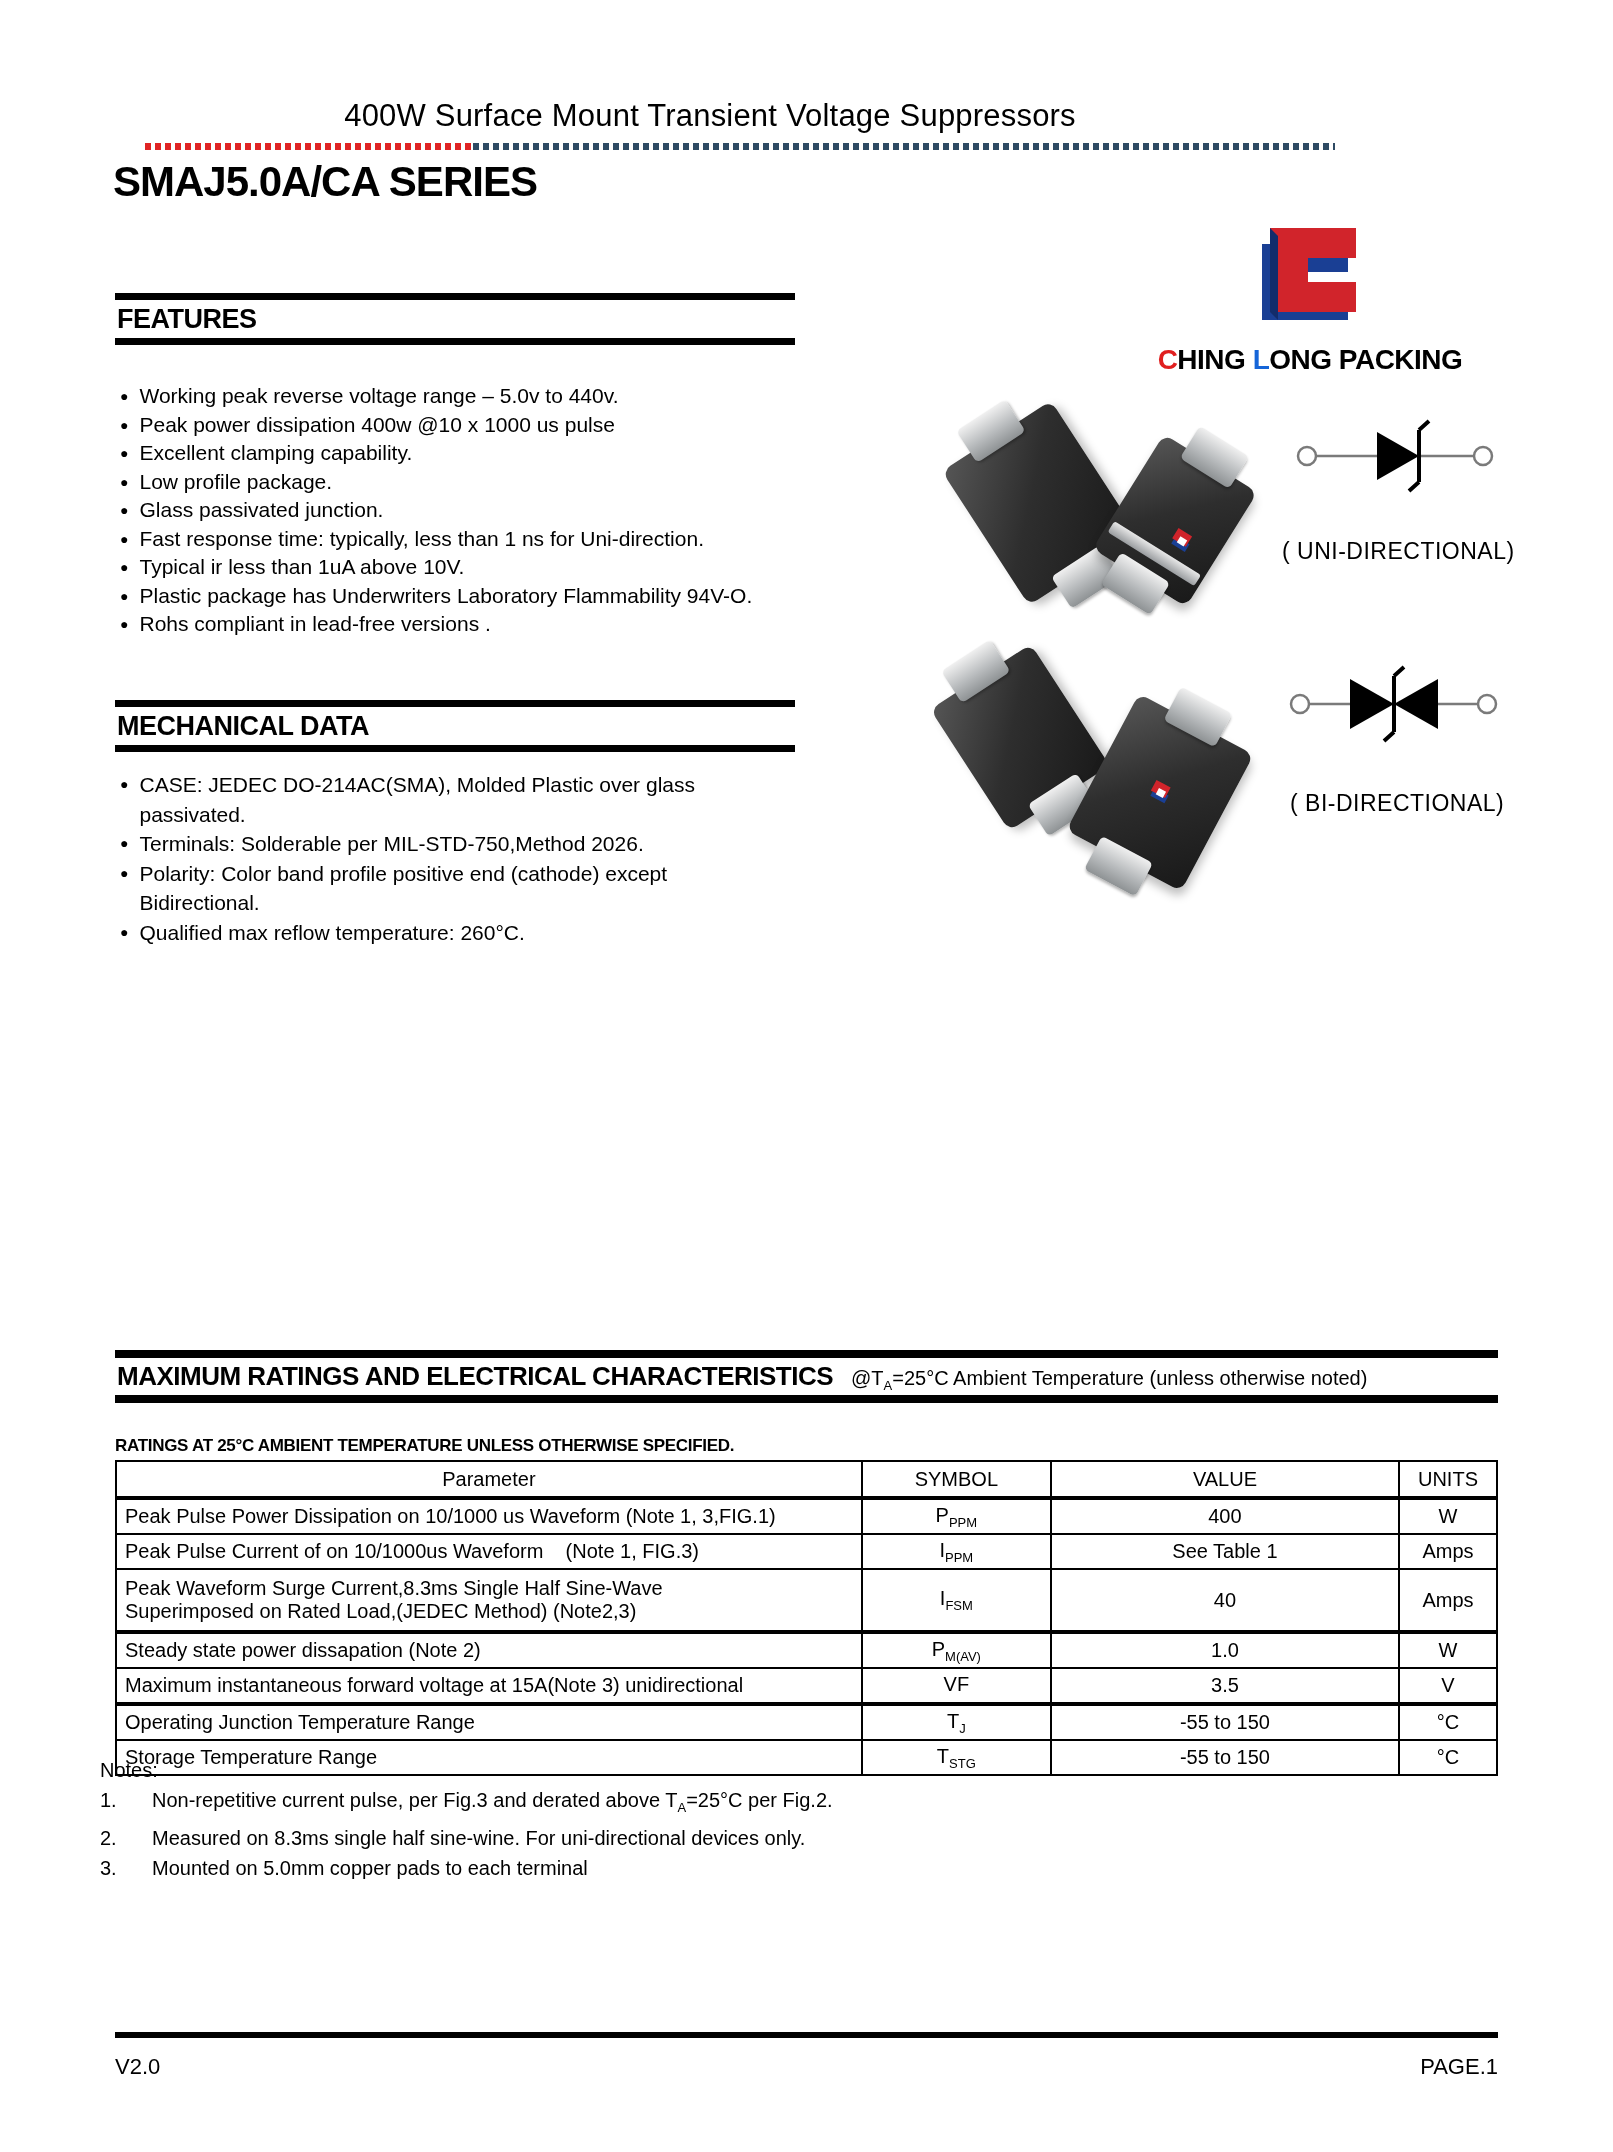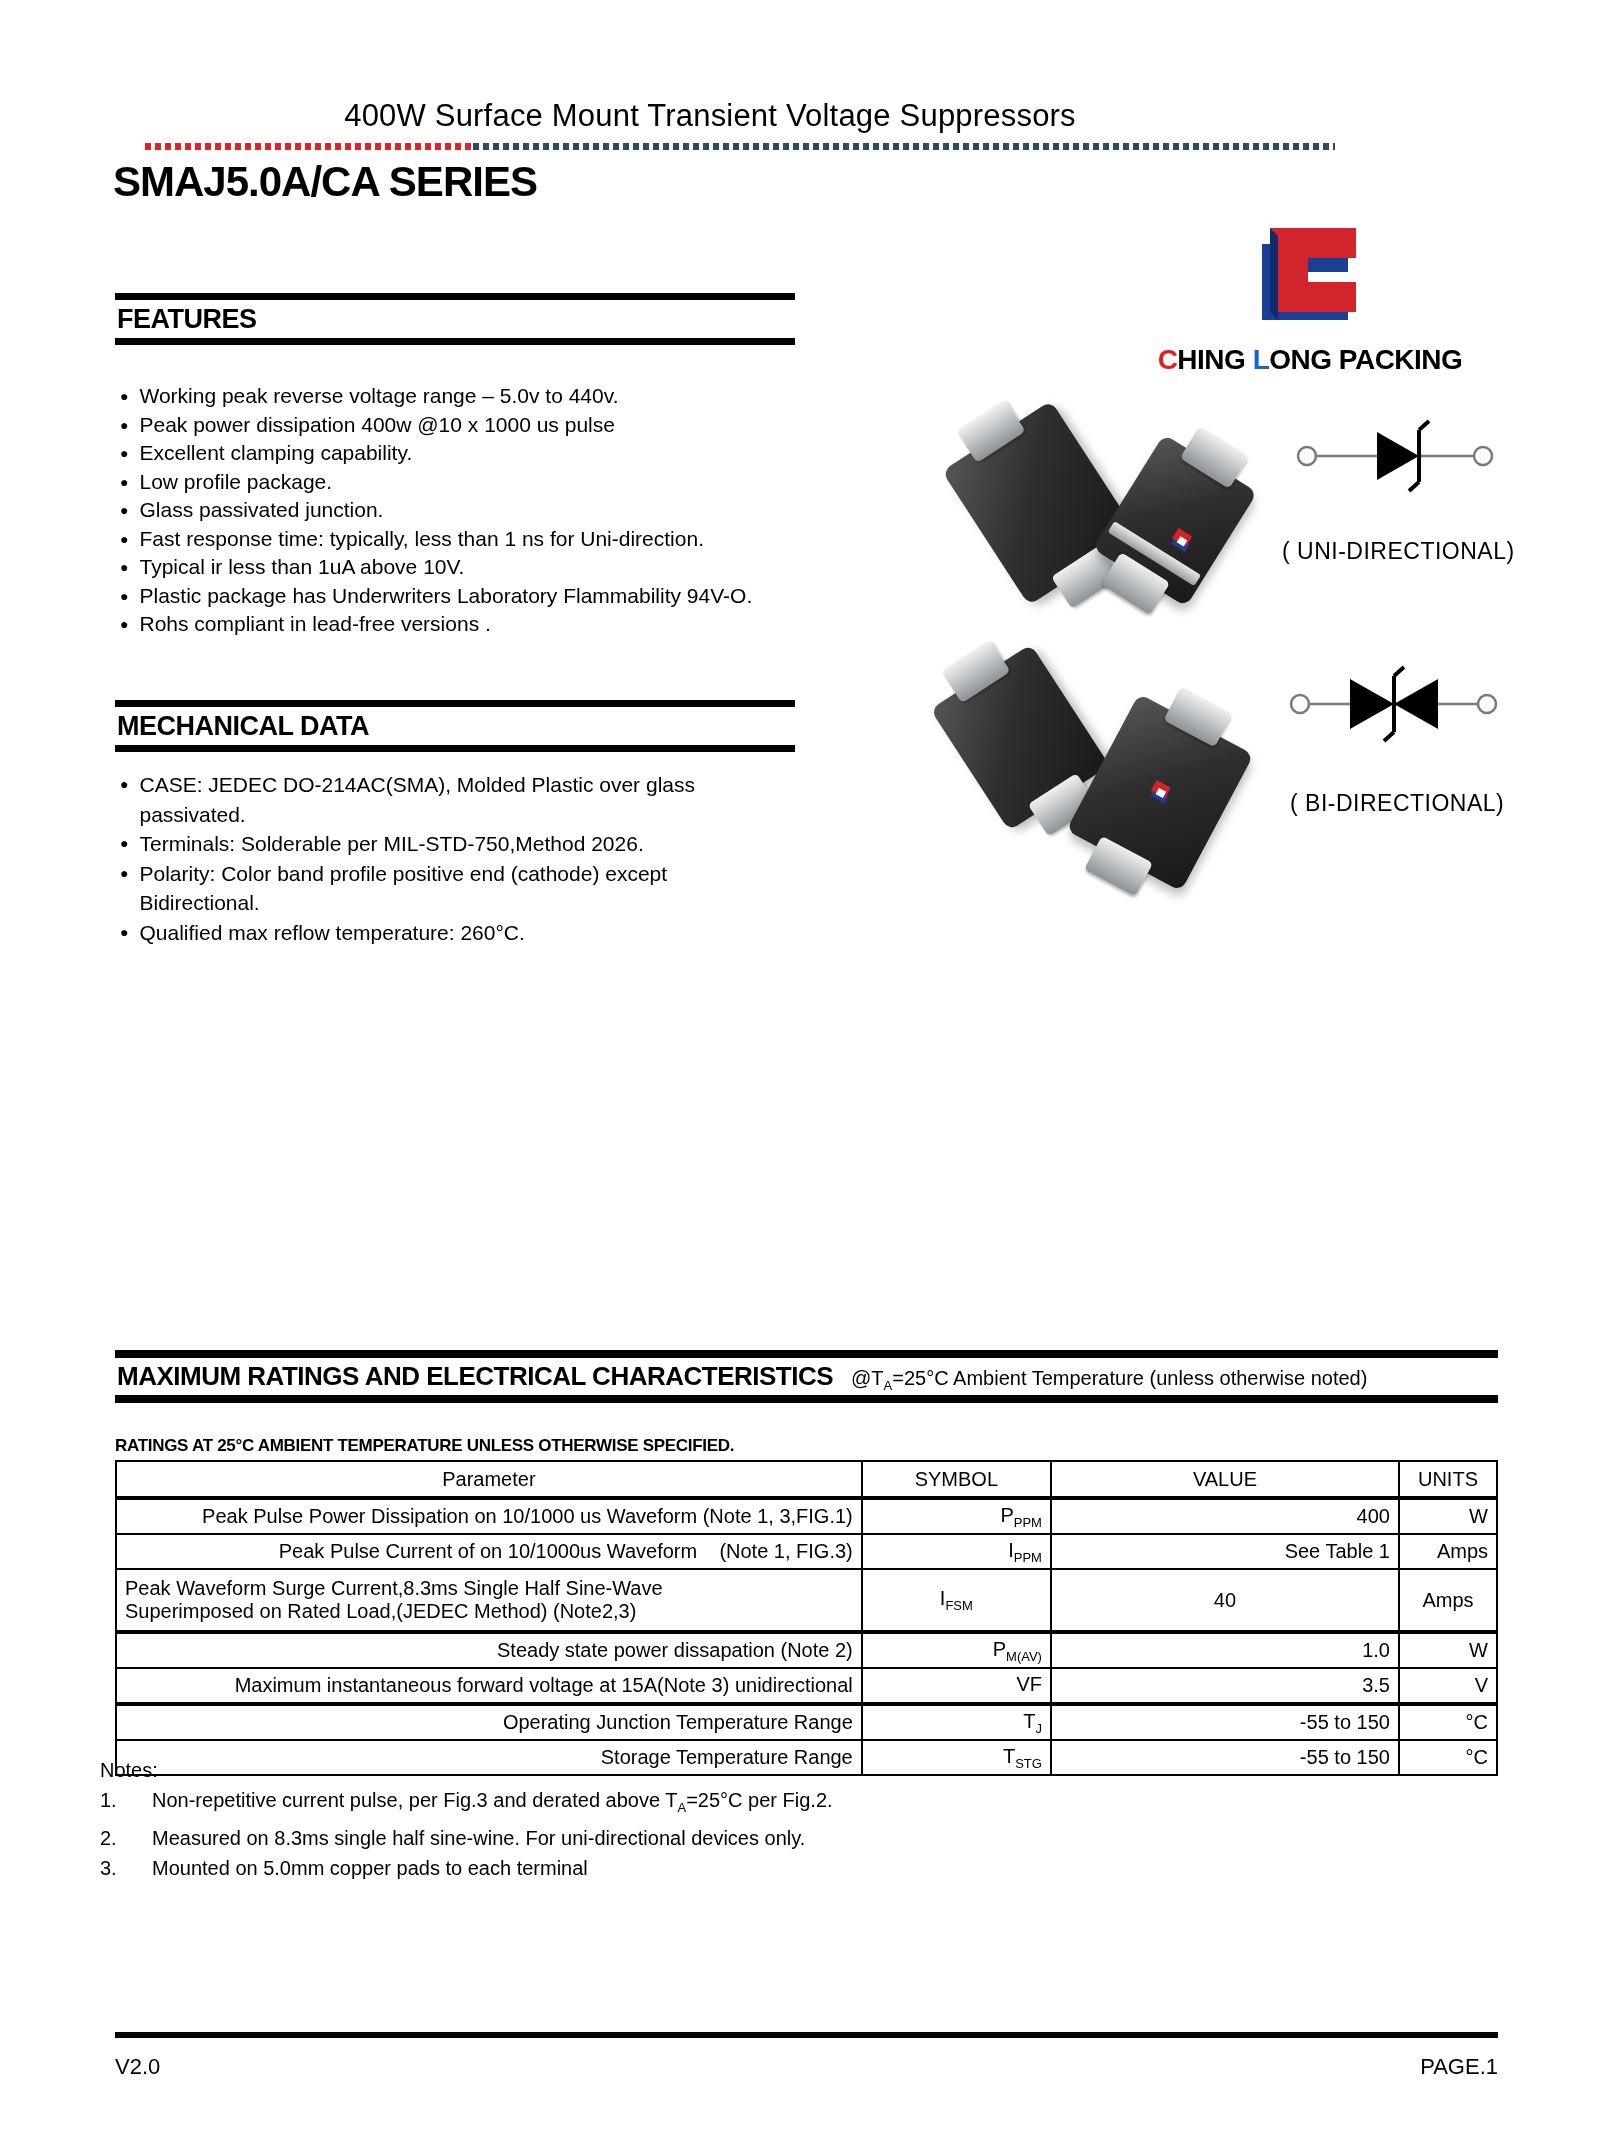--- a/index.html
+++ b/index.html
@@ -62,21 +62,21 @@
   .ratings-row .small{font-size:20px;font-weight:400;margin-left:18px;}
   .sub-head{position:absolute;left:115px;top:1428px;font-size:17px;font-weight:800;letter-spacing:-0.3px;margin-top:8px;}
 
   
   table.ratings{position:absolute;left:115px;top:1460px;width:1383px;
       border-collapse:collapse;font-size:20px;}
   table.ratings td,table.ratings th{border-left:2px solid #000;border-right:2px solid #000;
       border-top:2px solid #000;border-bottom:2px solid #000;padding:0 8px;font-weight:400;}
   table.ratings tr.hdr td{text-align:center;height:34px;border-bottom:4px solid #000;}
   td.param{text-align:left;} td.c{text-align:center;}
-  tr.h36 td{height:33px;text-align:right;} tr.h64 td{height:60px;}
+  tr.h36 td{height:33px;} tr.h64 td{height:60px;}
   tr.thick td{border-bottom:4px solid #000;}
   sub{font-size:13px;}
 
   
   .notes{position:absolute;left:100px;top:1755px;font-size:20px;line-height:30px;}
   .notes .nrow{display:flex;}
   .notes .nnum{width:52px;}
 
   
   .foot-rule{position:absolute;left:115px;top:2032px;width:1383px;height:6px;background:#000;}

